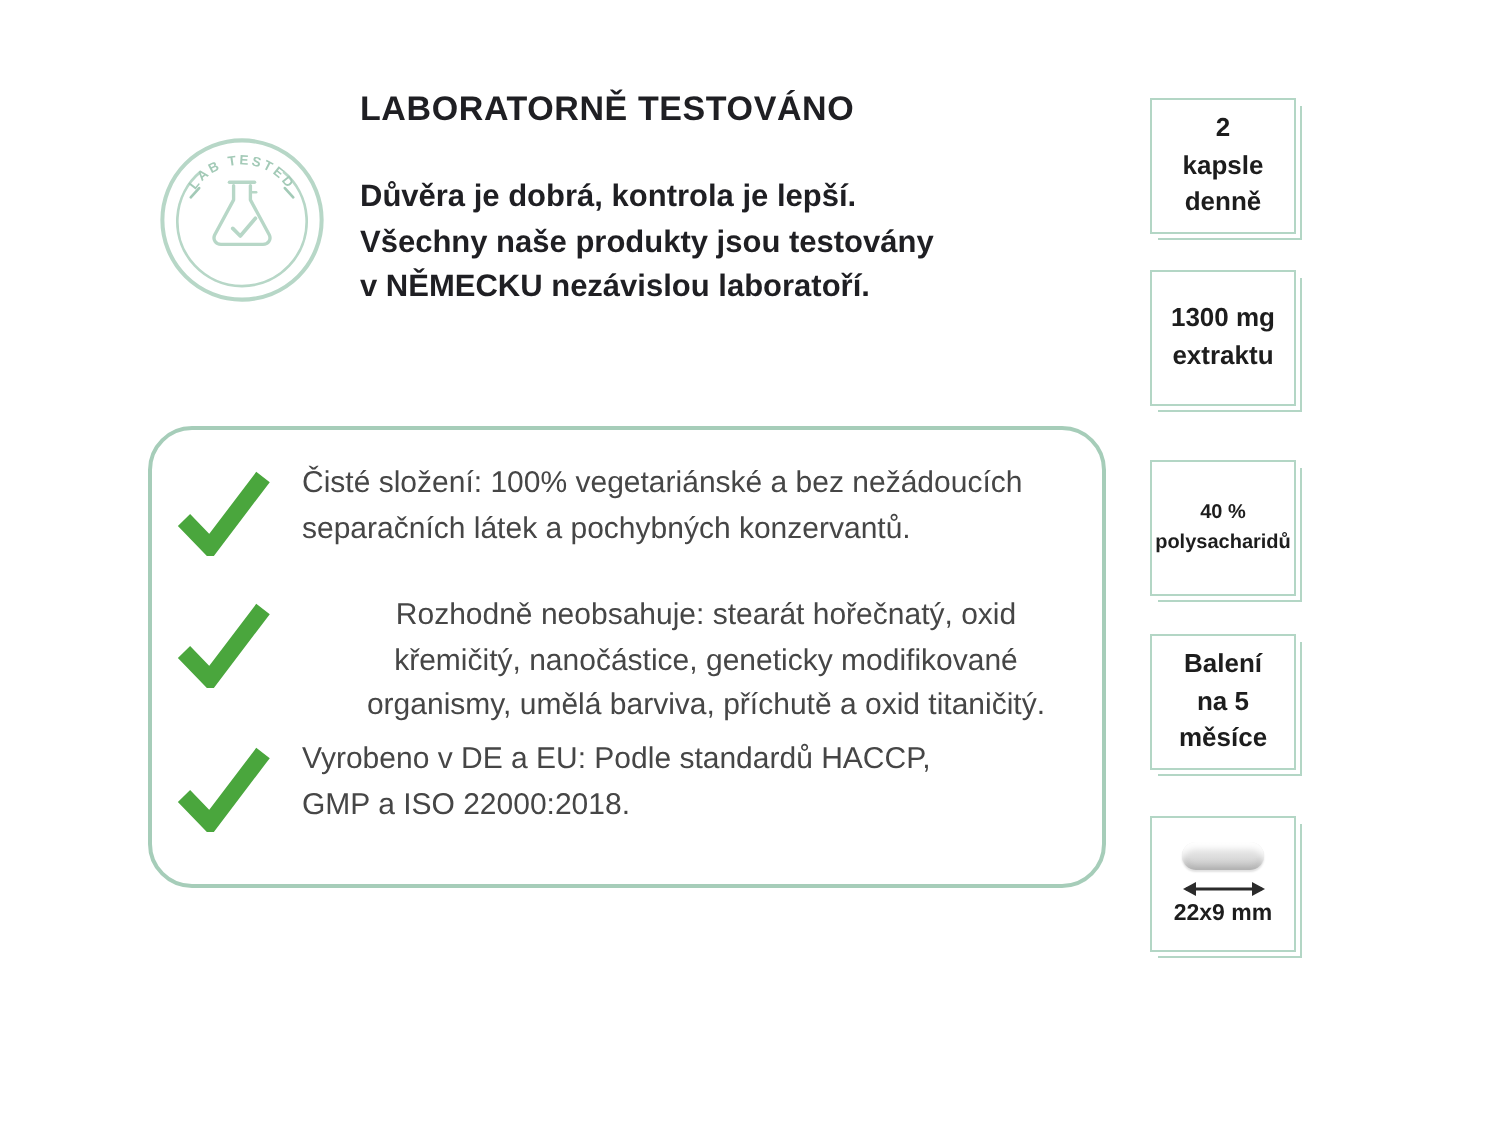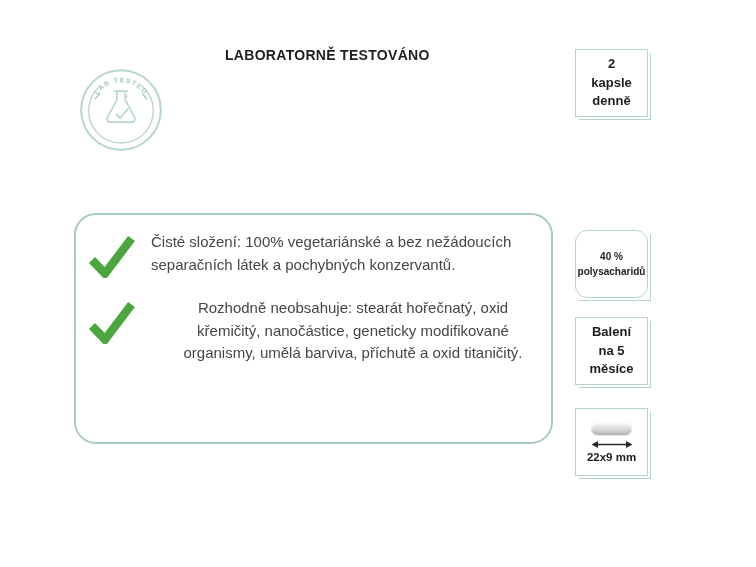--- a/index.html
+++ b/index.html
@@ -13,21 +13,21 @@
   *{box-sizing:border-box;margin:0;padding:0;}
   body{background:#ffffff;font-family:"Liberation Sans","DejaVu Sans",sans-serif;}
   .page{position:relative;width:756px;height:567px;background:#ffffff;overflow:hidden;}
 
   
   .badge{position:absolute;left:79px;top:68px;width:84px;height:84px;}
   .badge svg{width:100%;height:100%;display:block;}
 
   
   .header{position:absolute;left:180px;top:45px;width:380px;}
-  .page-title{font-size:14px;font-weight:700;letter-spacing:.3px;color:var(--title-color);line-height:20px;margin-left:45px;}
+  .page-title{font-size:17px;font-weight:700;letter-spacing:.3px;color:var(--title-color);line-height:20px;}
   .intro-text{margin-top:23px;font-size:15.5px;font-weight:700;line-height:22.5px;color:var(--title-color);white-space:pre-line;}
 
   
   .claims-box{position:absolute;left:74px;top:213px;width:479px;height:231px;
     border:2.5px solid var(--border-green);border-radius:22px;background:#fff;}
   .claim{position:absolute;left:12px;display:flex;align-items:flex-start;gap:16px;}
   .claim-1{top:16px;}
   .claim-2{top:82px;text-align:center;}
   .claim-3{top:154px;}
   .check{width:47px;height:43px;flex:0 0 auto;margin-top:4px;}
@@ -35,21 +35,21 @@
 
   
   .stat-box{position:absolute;left:575px;width:73px;height:68px;
     border:1.5px solid var(--stat-border-green);background:#fff;
     display:flex;flex-direction:column;align-items:center;justify-content:center;text-align:center;}
   .stat-box::after{content:"";position:absolute;top:3px;left:3px;right:-4px;bottom:-4px;
     border-right:1.5px solid var(--stat-border-green);border-bottom:1.5px solid var(--stat-border-green);
     pointer-events:none;}
   .stat-1{top:49px;}
   .stat-2{top:135px;}
-  .stat-3{top:230px;border-radius:12px;}
+  .stat-3{top:230px;}
   .stat-4{top:317px;}
   .stat-5{top:408px;}
   .stat-label{font-size:13px;font-weight:700;line-height:1.45;color:#1d1d1d;white-space:pre-line;}
   .stat-3 .stat-label{font-size:10px;line-height:1.5;}
 
   
   .capsule{width:41px;height:14px;border-radius:8px;margin-bottom:5px;
     background:linear-gradient(180deg,#f4f4f4 0%,#dcdcdc 55%,#c2c2c2 100%);
     box-shadow:inset 0 3px 3px rgba(255,255,255,.95), inset 0 -2px 3px rgba(0,0,0,.10), 0 1px 1px rgba(0,0,0,.12);}
   .dim-arrow{width:46px;height:9px;display:block;margin-bottom:2px;}
@@ -72,20 +72,23 @@
       <path d="M80.5,36.5 L75.5,31" stroke="#a3cab7" stroke-width="1.6" stroke-linecap="round"></path>
       <path d="M42.5,27.5 h15" stroke="#b7d7c7" stroke-width="2" stroke-linecap="round"></path>
       <path d="M45,29.5 L45,38 L33.8,58.8 C32.4,61.6 34.4,64.5 37.5,64.5 L62.5,64.5 C65.6,64.5 67.6,61.6 66.2,58.8 L55,38 L55,29.5" fill="none" stroke="#b7d7c7" stroke-width="2" stroke-linejoin="round" stroke-linecap="round"></path>
       <path d="M55.5,33.5 h3" stroke="#b7d7c7" stroke-width="1.4" stroke-linecap="round"></path>
       <path d="M44.5,55 l4.5,4.5 L58,49" fill="none" stroke="#b7d7c7" stroke-width="2.2" stroke-linecap="round" stroke-linejoin="round"></path>
     </svg>
   </div>
 
   <div class="header">
     <h1 class="page-title">LABORATORNĚ TESTOVÁNO</h1>
+    <p class="intro-text">Důvěra je dobrá, kontrola je lepší.
+Všechny naše produkty jsou testovány
+v NĚMECKU nezávislou laboratoří.</p>
   </div>
 
   <div class="claims-box">
 
     <div class="claim claim-1">
       <svg class="check" viewBox="0 0 47 43" aria-hidden="true">
         <path d="M4,25 L17,38.5 L43.5,3.5" fill="none" stroke="#4aa63d" stroke-width="8.5" stroke-linejoin="miter"></path>
       </svg>
       <p class="claim-text">Čisté složení: 100% vegetariánské a bez nežádoucích
 separačních látek a pochybných konzervantů.</p>
@@ -93,29 +96,40 @@
 
     <div class="claim claim-2">
       <svg class="check" viewBox="0 0 47 43" aria-hidden="true">
         <path d="M4,25 L17,38.5 L43.5,3.5" fill="none" stroke="#4aa63d" stroke-width="8.5" stroke-linejoin="miter"></path>
       </svg>
       <p class="claim-text">Rozhodně neobsahuje: stearát hořečnatý, oxid
 křemičitý, nanočástice, geneticky modifikované
 organismy, umělá barviva, příchutě a oxid titaničitý.</p>
     </div>
 
+    <div class="claim claim-3">
+      <svg class="check" viewBox="0 0 47 43" aria-hidden="true">
+        <path d="M4,25 L17,38.5 L43.5,3.5" fill="none" stroke="#4aa63d" stroke-width="8.5" stroke-linejoin="miter"></path>
+      </svg>
+      <p class="claim-text">Vyrobeno v DE a EU: Podle standardů HACCP,
+GMP a ISO 22000:2018.</p>
+    </div>
 
   </div>
 
   <div class="stat-box stat-1">
     <div class="stat-label">2
 kapsle
 denně</div>
   </div>
 
+  <div class="stat-box stat-2">
+    <div class="stat-label">1300 mg
+extraktu</div>
+  </div>
 
   <div class="stat-box stat-3">
     <div class="stat-label">40 %
 polysacharidů</div>
   </div>
 
   <div class="stat-box stat-4">
     <div class="stat-label">Balení
 na 5
 měsíce</div>

